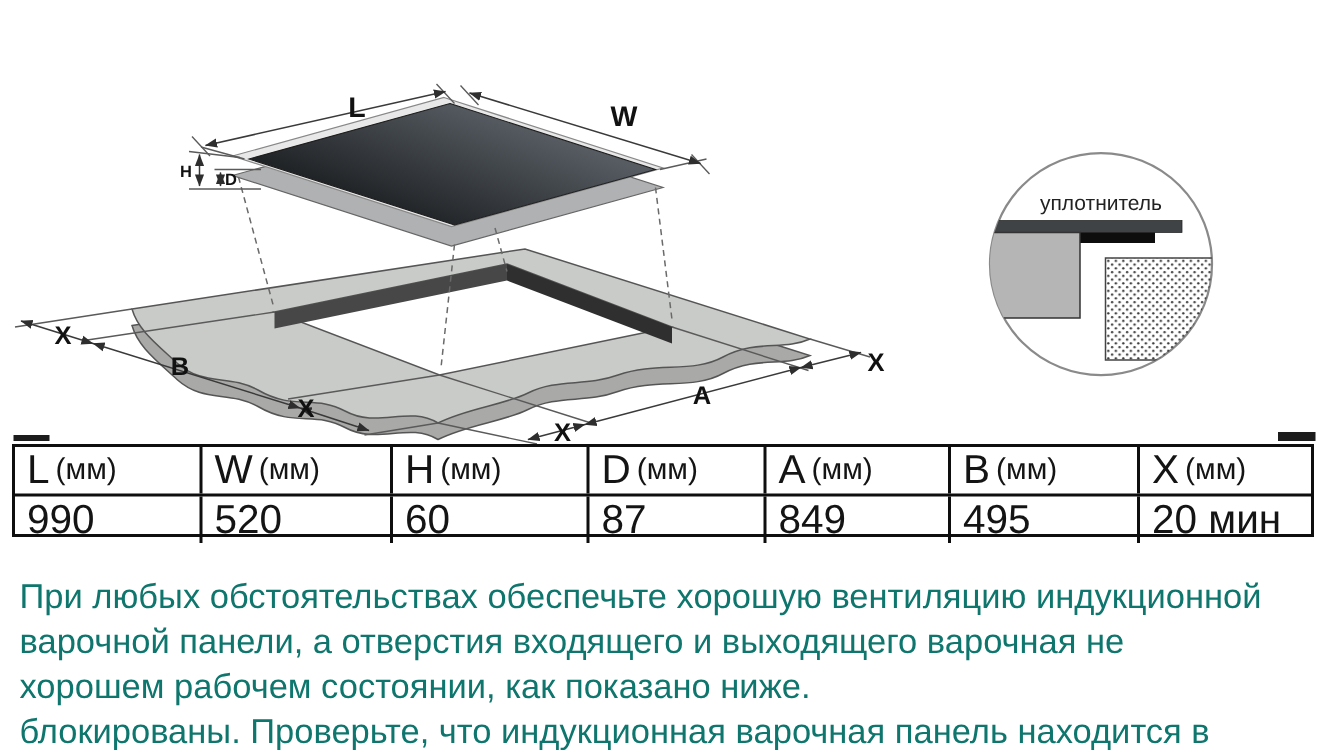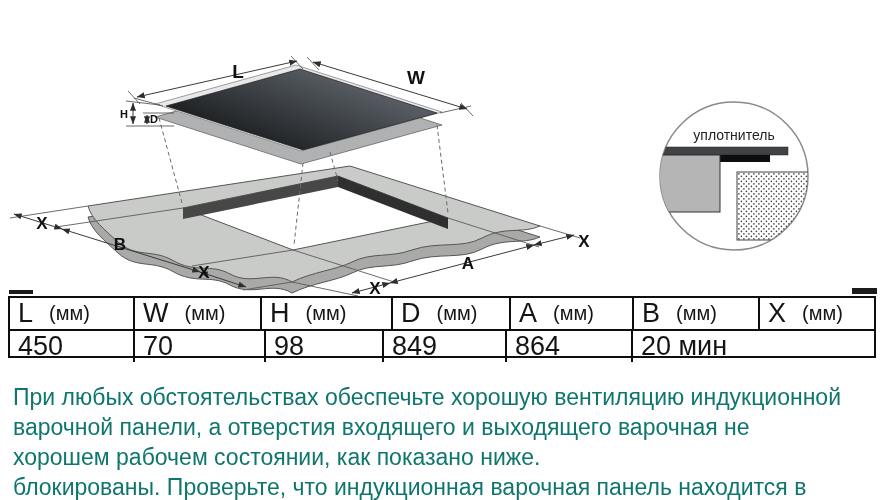--- a/index.html
+++ b/index.html
@@ -24,21 +24,21 @@
     display:flex;flex-direction:column;
   }
   .t-row{display:flex;flex:1;}
   .t-row.header{border-bottom:2px solid #0e0e0e;}
   .t-cell{
     box-sizing:border-box;border-right:2px solid #0e0e0e;
     padding-left:8px;display:flex;align-items:center;overflow:hidden;
     font-size:27px;color:#141414;white-space:nowrap;
   }
   .t-cell:last-child{border-right:none;}
-  .t-cell .unit{font-size:20px;margin-left:16px;}
+  .t-cell .unit{font-size:20px;margin-left:4px;}
   .c0{width:125px;} .c1{width:127px;} .c2{width:131px;} .c3{width:118px;}
   .c4{width:123px;} .c5{width:126px;} .c6{flex:1;}
 
   
   #note{
     position:absolute;left:13px;top:382px;width:856px;
     font-size:23px;line-height:30px;color:#0f766e;
   }
 </style>
 </head>
@@ -181,25 +181,26 @@
       <div class="t-cell c5">
           <span>B</span>
           <span class="unit">(мм)</span>
         </div>
       <div class="t-cell c6">
           <span>X</span>
           <span class="unit">(мм)</span>
         </div>
     </div>
     <div class="t-row">
-      <div class="t-cell c0">450</div>
-      <div class="t-cell c2">70</div>
-      <div class="t-cell c3">98</div>
+      <div class="t-cell c0">990</div>
+      <div class="t-cell c1">520</div>
+      <div class="t-cell c2">60</div>
+      <div class="t-cell c3">87</div>
       <div class="t-cell c4">849</div>
-      <div class="t-cell c5">864</div>
+      <div class="t-cell c5">495</div>
       <div class="t-cell c6">20 мин</div>
     </div>
   </div>
 
   <div id="note">
     <div>При любых обстоятельствах обеспечьте хорошую вентиляцию индукционной</div>
     <div>варочной панели, а отверстия входящего и выходящего варочная не</div>
     <div>хорошем рабочем состоянии, как показано ниже.</div>
     <div>блокированы. Проверьте, что индукционная варочная панель находится в</div>
   </div>

